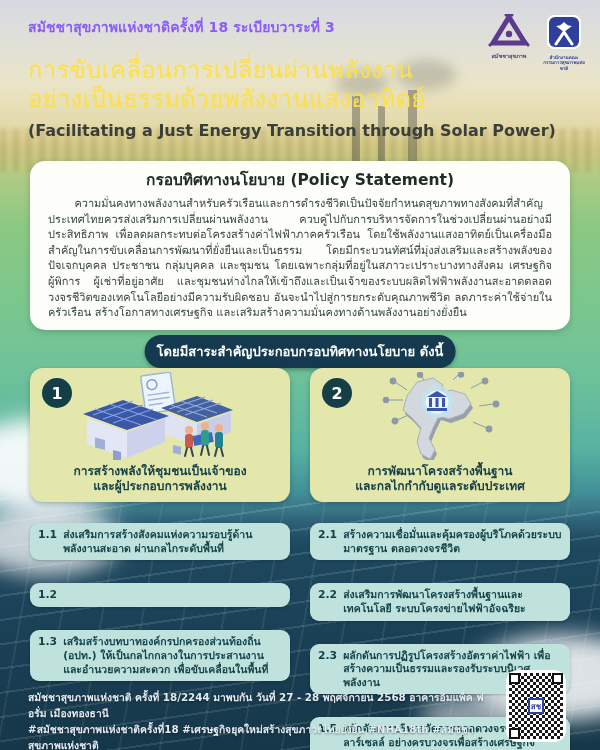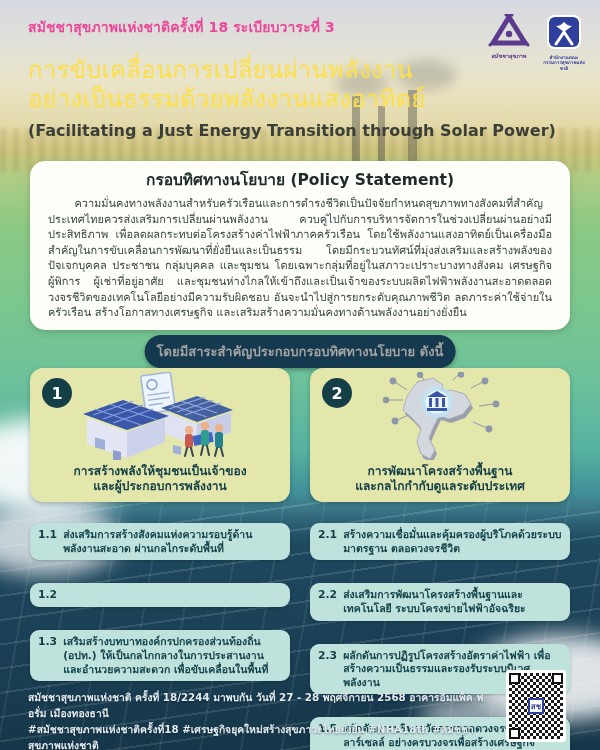--- a/index.html
+++ b/index.html
@@ -29,21 +29,21 @@
     background:
       linear-gradient(180deg, rgba(120,190,200,.18) 0 14px, rgba(0,0,0,0) 40px),
       repeating-linear-gradient(100deg, rgba(255,255,255,.07) 0 2px, rgba(0,0,0,0) 2px 40px),
       repeating-linear-gradient(172deg, rgba(255,255,255,.10) 0 2px, rgba(18,48,68,.16) 2px 24px);
   }
   .cloud{position:absolute; background:#fff; border-radius:50%; filter:blur(11px); z-index:2;}
 
   
   .top-line{
     position:absolute; left:28px; top:16px; z-index:3;
-    font-size:14px; font-weight:600; color:#ec4899; letter-spacing:.1px;
+    font-size:14px; font-weight:600; color:#8b5cf6; letter-spacing:.1px;
   }
   .logos{position:absolute; left:486px; top:14px; z-index:3; display:flex; gap:9px; align-items:flex-start;}
   .logo{display:flex; flex-direction:column; align-items:center; width:46px;}
   .logo-caption{font-size:5.5px; font-weight:700; color:#5c3a8e; margin-top:1px; text-align:center; line-height:1.15;}
   .logo-caption.blue{color:#2f3f9e; font-size:4.6px;}
 
   .title{
     position:absolute; left:28px; top:56px; z-index:3;
     font-size:24px; line-height:1.22; font-weight:400; color:#fde047; letter-spacing:.2px;
   }
@@ -60,21 +60,21 @@
     overflow:hidden;
   }
   .policy-heading{font-size:15.5px; font-weight:800; color:#1e2b26; text-align:center; margin-bottom:4px;}
   .policy-body{
     font-size:11px; line-height:1.42; color:#3a4a42; text-align:justify; text-indent:2.4em;
   }
 
   
   .banner{
     position:absolute; left:50%; top:335px; transform:translateX(-50%); z-index:3;
-    background:#15394e; color:#a3a3a3; font-size:13px; font-weight:800;
+    background:#15394e; color:#ffffff; font-size:13px; font-weight:800;
     padding:6px 12px; border-radius:17px; white-space:nowrap;
     box-shadow:0 2px 4px rgba(0,0,0,.3);
   }
 
   
   .card{
     position:absolute; top:368px; width:260px; height:134px; z-index:3;
     background:#e4e7ab; border-radius:13px; box-shadow:0 2px 5px rgba(10,40,40,.3);
   }
   .card.left{left:30px;} .card.right{left:310px;}
@@ -101,21 +101,21 @@
   }
   .pill-num{font-size:10.8px; font-weight:800; color:#123f47; line-height:1.3; white-space:nowrap;}
   .pill-text{font-size:10.5px; font-weight:600; color:#16454c; line-height:1.3;}
 
   
   .footer{position:absolute; left:28px; top:690px; width:470px; z-index:3;
     color:#e3ebf1; font-size:10.3px; line-height:1.55; font-weight:600;
     text-shadow:0 1px 2px rgba(0,0,0,.4);}
   .qr{
     position:absolute; left:506px; top:670px; width:60px; height:72px; z-index:3;
-    background:#fff; border-radius:3px; padding:3px; box-sizing:border-box;
+    background:#fff; border-radius:12px; padding:3px; box-sizing:border-box;
   }
   .qr-pattern{
     position:relative; width:100%; height:100%;
     background:repeating-conic-gradient(#1a1a1a 0% 25%, #fff 0% 50%) 0 0/6px 6px;
   }
   .finder{position:absolute; width:11px; height:11px; background:#fff; border:2.5px solid #111; box-sizing:border-box;}
   .finder.tl{left:0; top:0;} .finder.tr{right:0; top:0;} .finder.bl{left:0; bottom:0;}
   .qr-logo{
     position:absolute; left:50%; top:50%; transform:translate(-50%,-50%);
     width:16px; height:16px; background:#fff; border:2px solid #2f3f9e; box-sizing:border-box;

